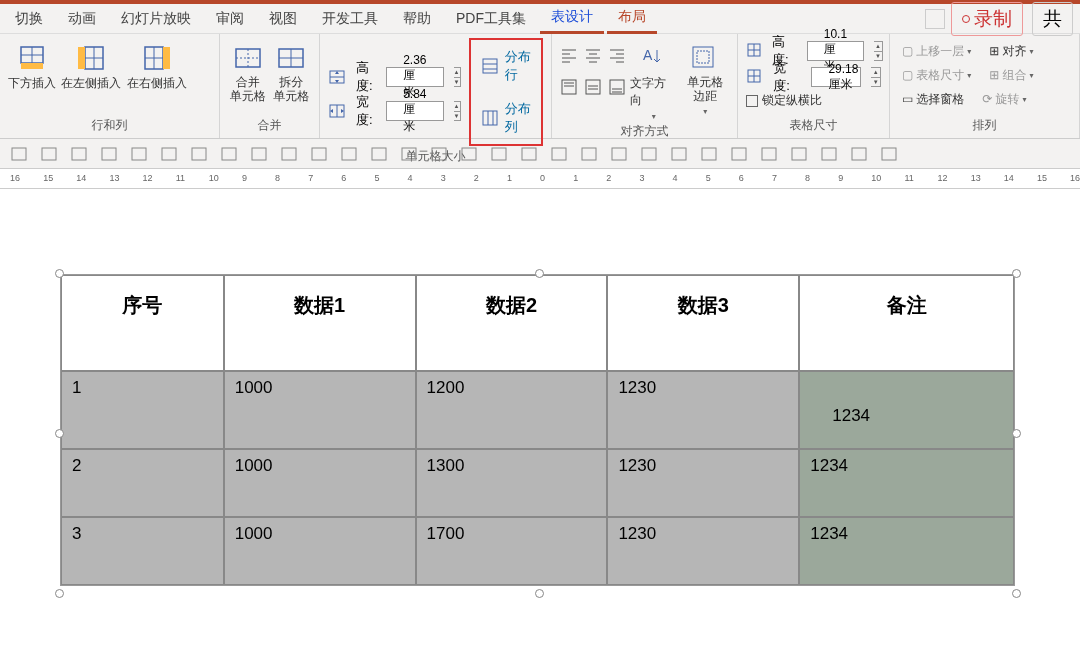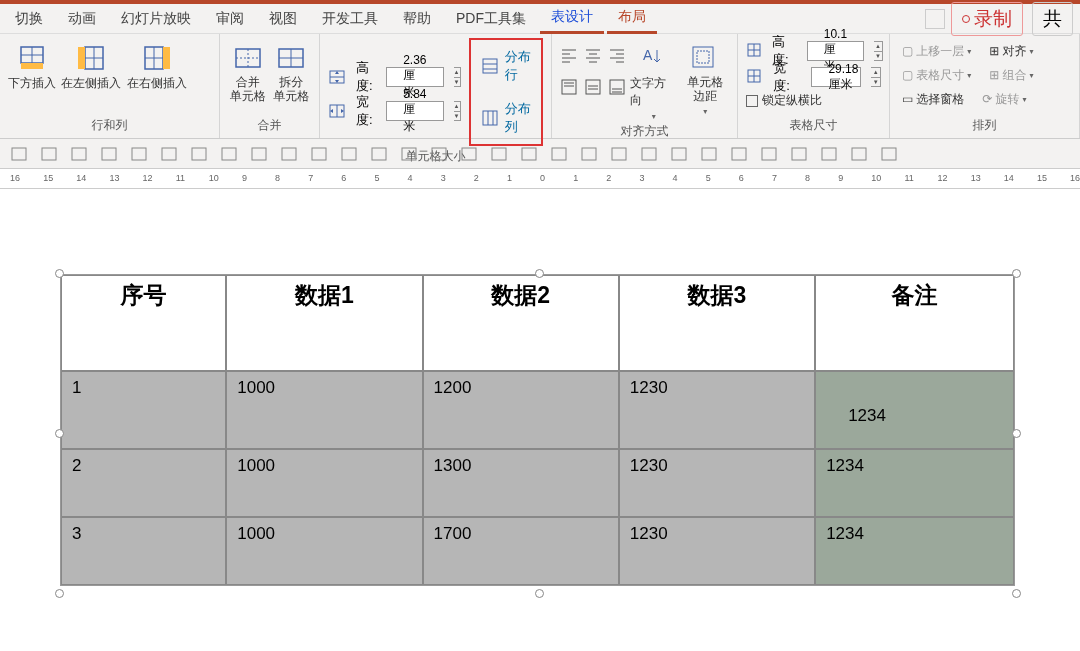--- a/index.html
+++ b/index.html
@@ -41,21 +41,21 @@
     .toolbar2 .tb-btn { width: 22px; height: 22px; display: flex; align-items: center; justify-content: center;}
 
     
     .ruler { height: 20px; background: #fff; border-bottom: 1px solid #ccc; display: flex; align-items: center; font-size: 9px; color: #666; padding: 4px 10px; position: relative;}
     .ruler .tick { position: absolute; top: 4px;}
 
     
     .canvas-area { position: relative; background: #fff; height: 460px;}
     .slide-table { position: absolute; left: 60px; top: 85px; width: 955px; border: 1px solid #999;}
     .slide-table th, .slide-table td { border: 1px solid #888; padding: 6px 10px; font-size: 17px; text-align: left; vertical-align: top;}
-    .slide-table th { font-weight: bold; text-align: center; height: 96px; font-size: 23px; background: #fff; vertical-align: top; padding-top: 4px;}
+    .slide-table th { font-weight: bold; text-align: center; height: 96px; font-size: 20px; background: #fff; vertical-align: top; padding-top: 16px;}
     .slide-table tr.drow td { background: #9ba89b; height: 68px;}
     .slide-table tr.drow td.sel { background: #b6b6b6; }
     .slide-table tr.r1 td { height: 78px;}
     .slide-table tr.r1 td .indent { display: block; padding-top: 28px; padding-left: 22px;}
     .handle { position: absolute; width: 9px; height: 9px; background: #fff; border: 1px solid #888; border-radius: 50%;}
   </style>
 </head>
 <body>
 
 <div class="top-border"></div>

